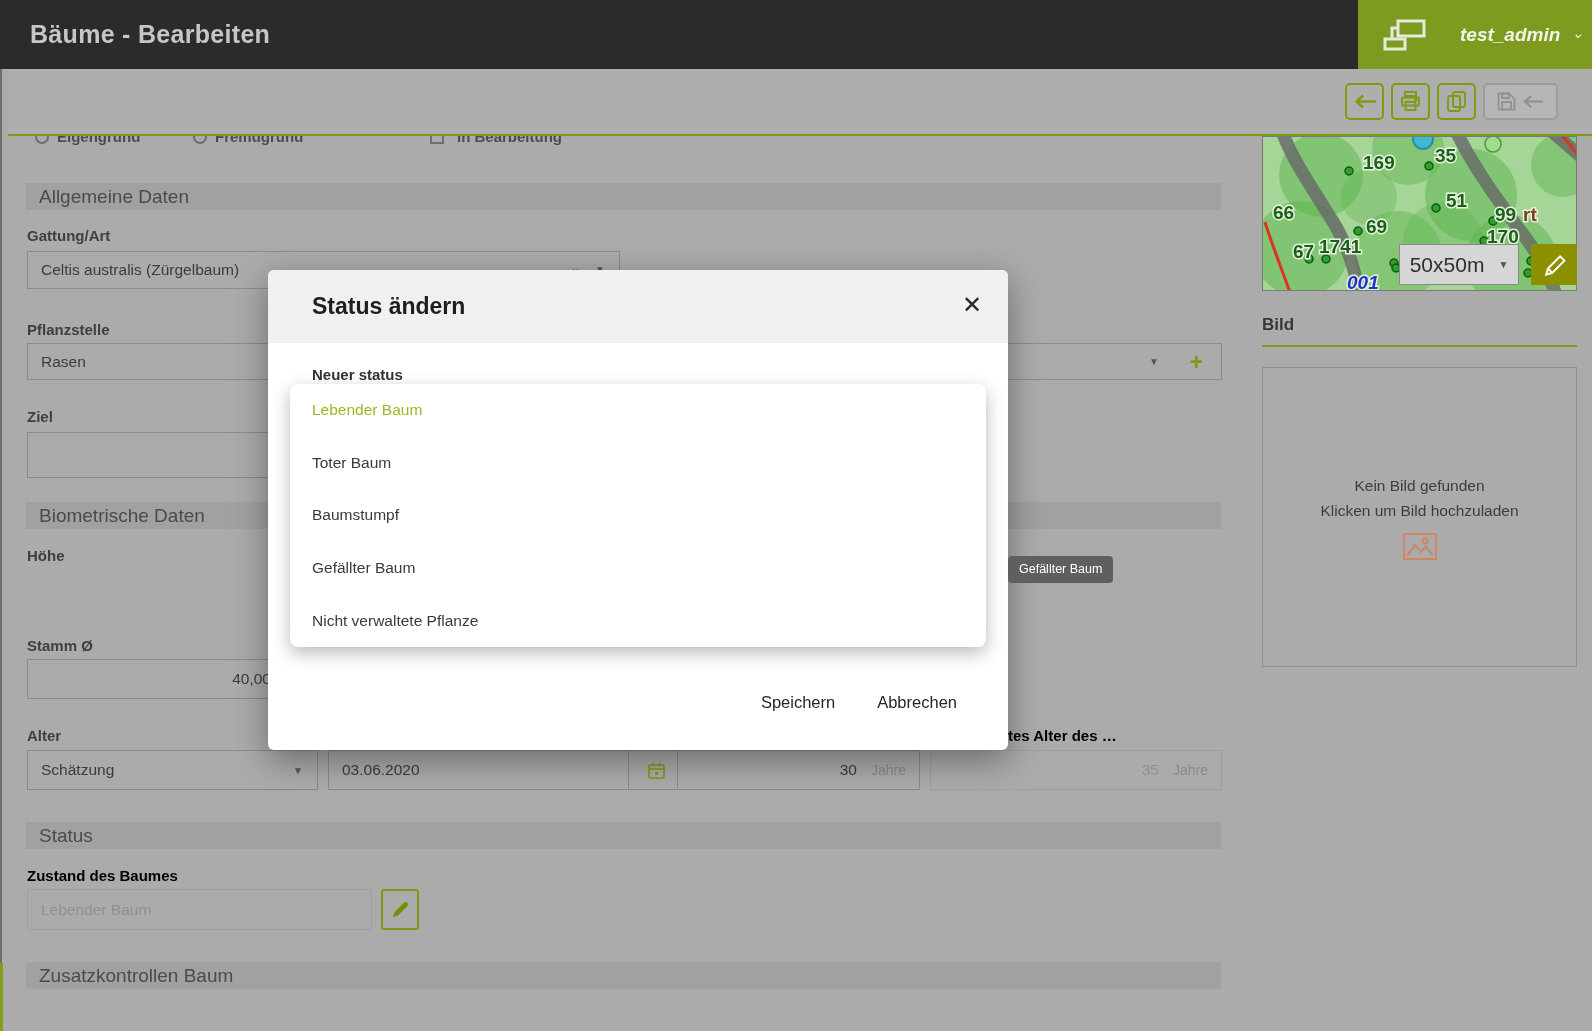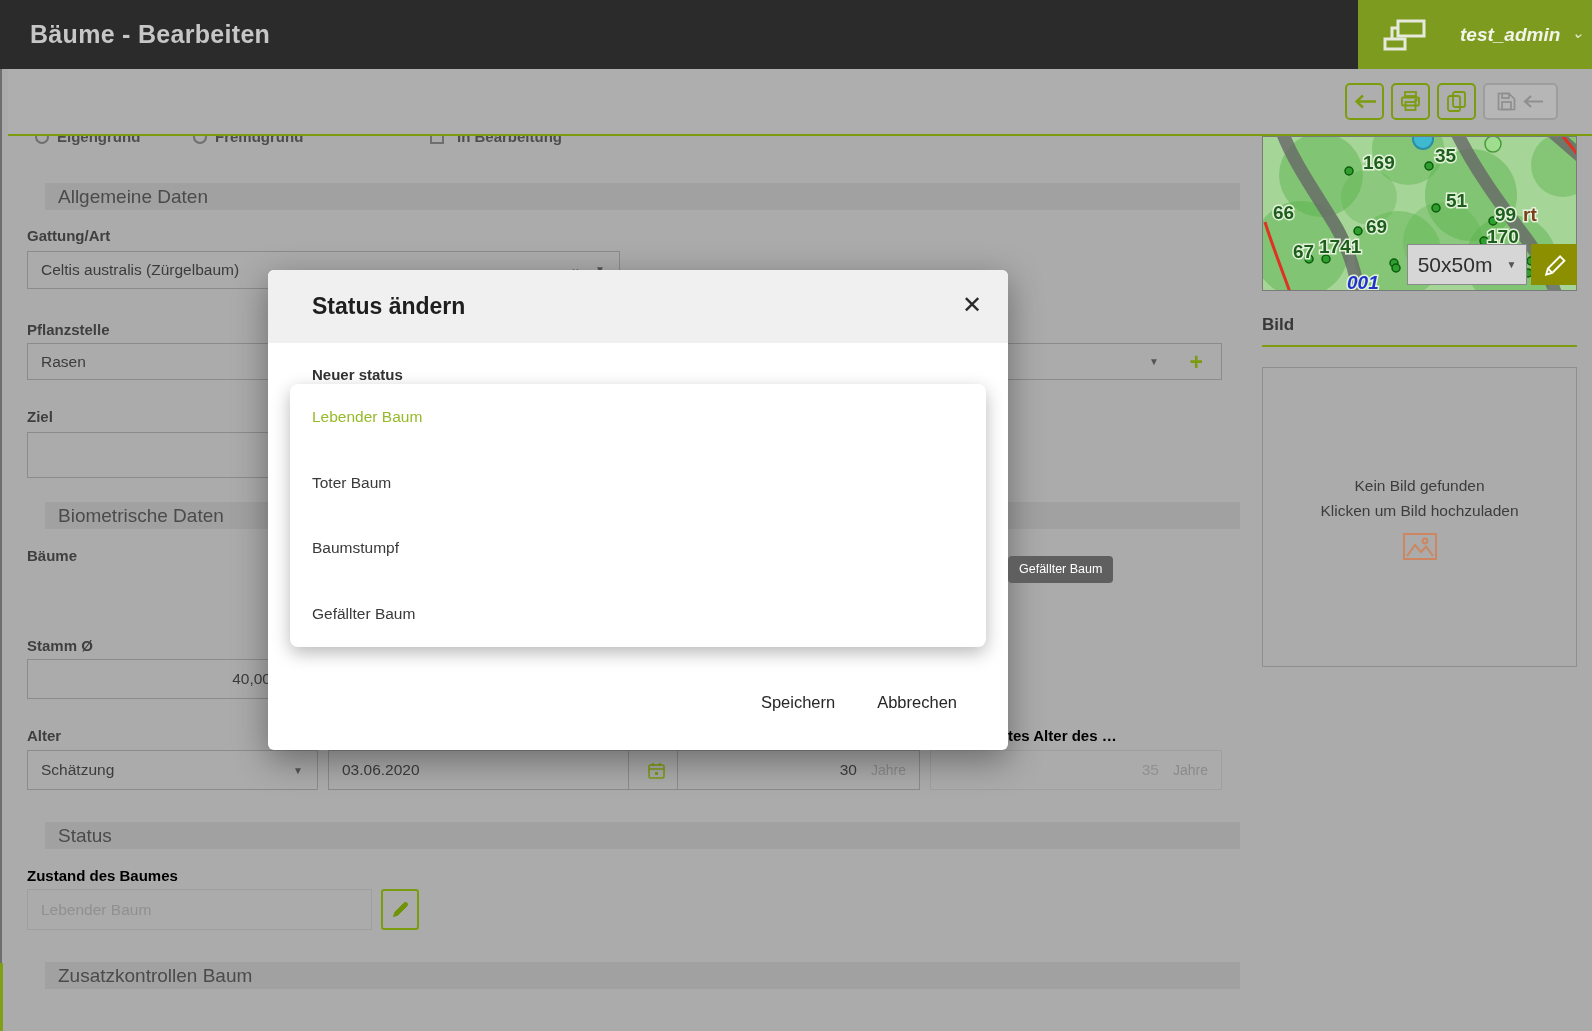--- a/index.html
+++ b/index.html
@@ -23,21 +23,21 @@
   .tbtn{position:absolute;top:14px;width:39px;height:37px;border:2px solid #7c9c10;
         border-radius:5px;box-sizing:border-box;display:flex;align-items:center;justify-content:center;}
   .tbtn.disabled{border-color:#9d9d9d;background:#b6b6b6;}
 
   
   #left-edge{position:absolute;left:0;top:69px;width:2px;height:894px;background:#6e6e6e;z-index:1;}
   #left-green{position:absolute;left:0;top:963px;width:3px;height:68px;background:#7fa015;z-index:2;}
 
   
   #form{position:absolute;left:0;top:0;width:1240px;height:1031px;z-index:1;}
-  .bar{position:absolute;left:45px;width:1195px;height:27px;background:#a1a1a1;
+  .bar{position:absolute;left:26px;width:1195px;height:27px;background:#a1a1a1;
        line-height:27px;padding-left:13px;box-sizing:border-box;font-size:19px;color:#4b4b4b;}
   .lbl{position:absolute;font-size:15px;font-weight:bold;color:#3f3f3f;}
   .lbl.dis{color:#000000;}
   .input{position:absolute;border:1px solid #8b8b8b;box-sizing:border-box;height:40px;
          font-size:15.5px;color:#3c3c3c;display:flex;align-items:center;padding:0 13px;}
   .input.dis{color:#909090;border-color:#9f9f9f;}
   .val-right{flex:1;text-align:right;}
   .unit{color:#8a8a8a;font-size:14px;margin-left:14px;}
   .tri{color:#555;font-size:10px;}
   .chev{color:#666;font-size:13px;}
@@ -71,21 +71,21 @@
   
   #tooltip{position:absolute;left:1008px;top:556px;height:27px;line-height:27px;padding:0 11px;
            background:#5f5f5f;border-radius:4px;color:#fff;font-size:12.5px;z-index:11;}
 
   
   #map-wrap{position:absolute;left:1262px;top:136px;width:315px;height:155px;
             border:1px solid #7a7a7a;box-sizing:border-box;z-index:1;}
   #map-svg{display:block;}
   #map-scale{position:absolute;left:136px;top:107px;width:120px;height:41px;background:#d6d6d6;
              border:1px solid #8a8a8a;box-sizing:border-box;display:flex;align-items:center;
-             justify-content:center;gap:14px;font-size:21px;color:#2f2f2f;margin-left:8px;}
+             justify-content:center;gap:14px;font-size:21px;color:#2f2f2f;}
   #map-edit{position:absolute;left:268px;top:107px;width:46px;height:41px;background:#8b8f00;
             display:flex;align-items:center;justify-content:center;}
   #bild-title{position:absolute;left:1262px;top:315px;font-size:17px;font-weight:bold;color:#383838;z-index:1;}
   #bild-line{position:absolute;left:1262px;top:345px;width:315px;height:2px;background:#7d9c0f;z-index:1;}
   #bild-box{position:absolute;left:1262px;top:367px;width:315px;height:300px;border:1px solid #8f8f8f;
             box-sizing:border-box;z-index:1;display:flex;flex-direction:column;align-items:center;
             justify-content:center;gap:4px;}
   .bild-txt{font-size:15.5px;color:#3d3d3d;line-height:21px;}
   #bild-icon{margin-top:8px;}
 
@@ -179,21 +179,21 @@
       <span class="plus">+</span>
     </div>
 
     <div class="lbl" style="left:27px;top:408px">Ziel</div>
     <div class="input" style="left:27px;top:432px;width:593px;height:46px">
       <span></span>
     </div>
 
     <div class="bar" style="top:502px">Biometrische Daten</div>
 
-    <div class="lbl" style="left:27px;top:547px">Bäume</div>
+    <div class="lbl" style="left:27px;top:547px">Höhe</div>
 
     <div class="lbl" style="left:27px;top:637px">Stamm Ø</div>
     <div class="input" style="left:27px;top:659px;width:258px">
       <span class="val-right">40,00</span>
     </div>
 
     <div class="lbl" style="left:27px;top:727px">Alter</div>
     <div class="lbl dis" style="left:1008px;top:727px">tes Alter des …</div>
 
     <div class="input" style="left:27px;top:750px;width:291px">
@@ -317,20 +317,21 @@
     <div id="modal-hdr">
       <div id="modal-title">Status ändern</div>
       <div id="modal-close">✕</div>
     </div>
     <div id="modal-label">Neuer status</div>
     <div id="status-options">
         <div class="status-option selected">Lebender Baum</div>
         <div class="status-option">Toter Baum</div>
         <div class="status-option">Baumstumpf</div>
         <div class="status-option">Gefällter Baum</div>
+        <div class="status-option">Nicht verwaltete Pflanze</div>
       </div>
     <div id="modal-actions">
       <span class="mbtn">Speichern</span>
       <span class="mbtn">Abbrechen</span>
     </div>
   </div>
 
 </div>
 
 </body></html>

